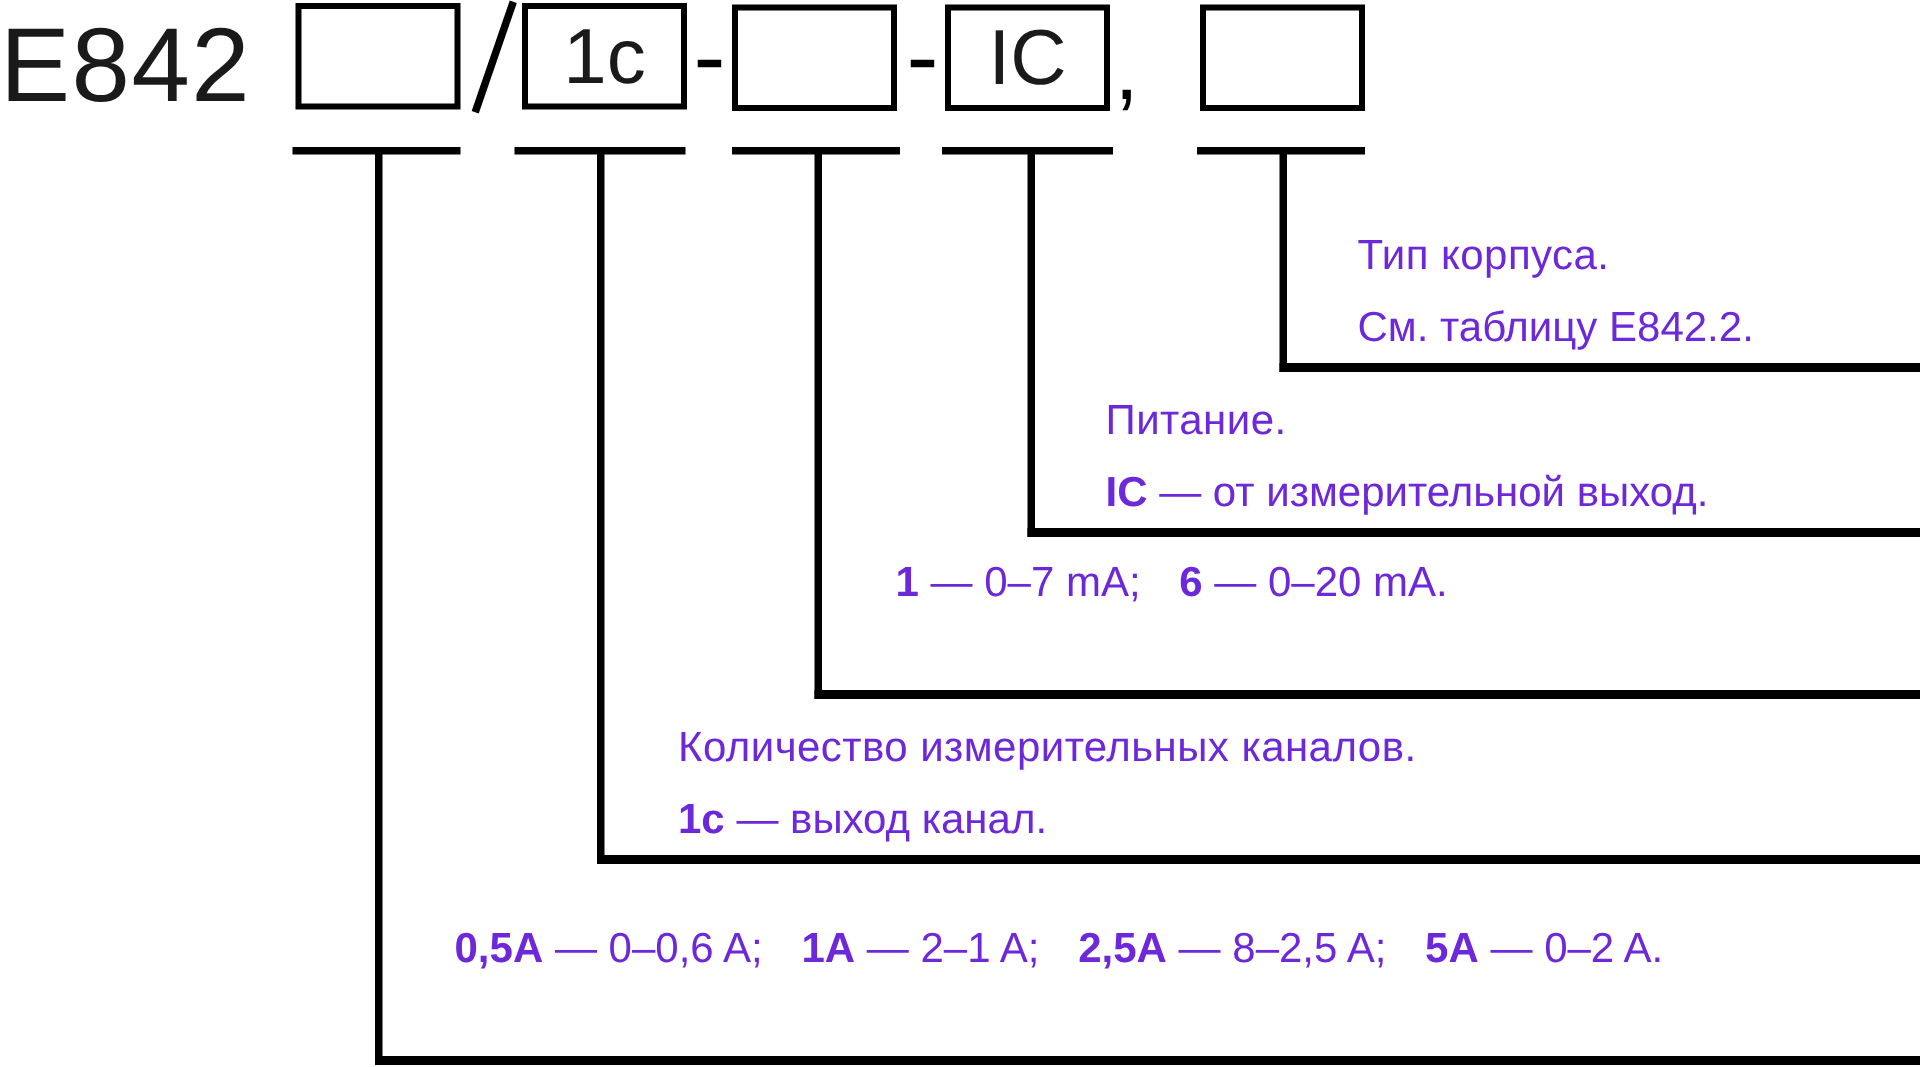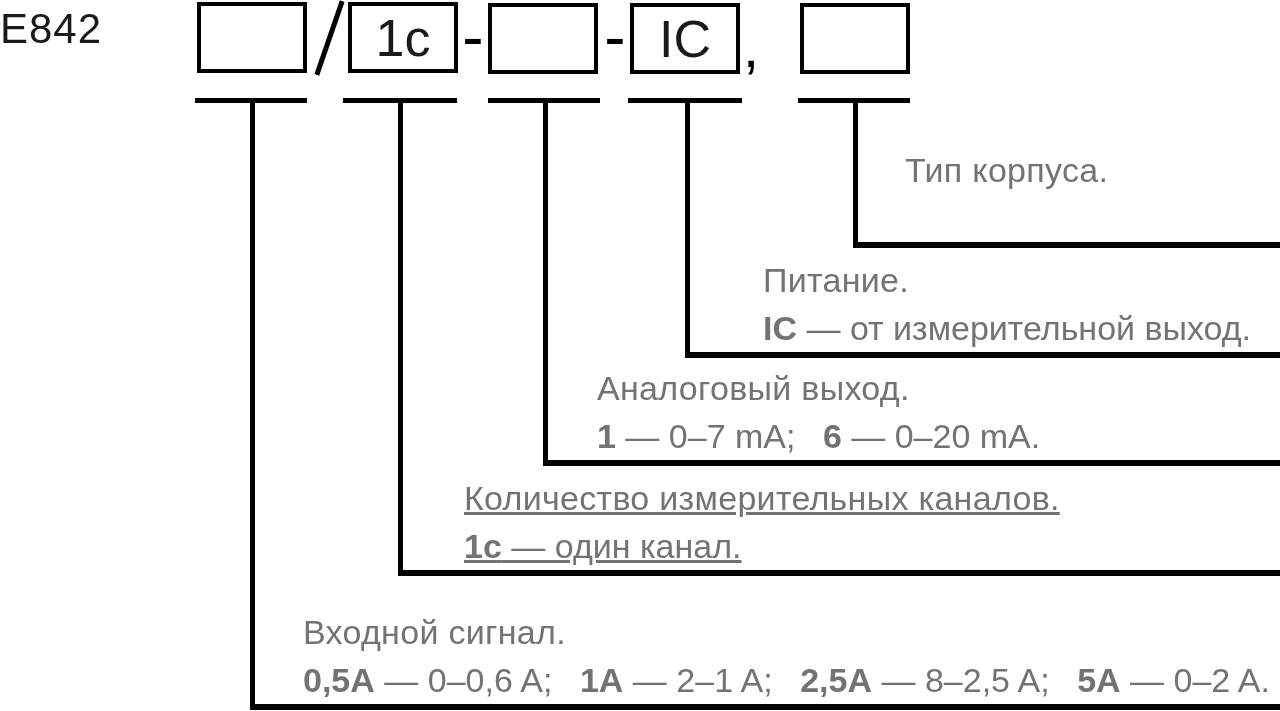--- a/index.html
+++ b/index.html
@@ -14,21 +14,21 @@
     background: #ffffff;
     overflow: hidden;
     font-family: "Liberation Sans", "DejaVu Sans", sans-serif;
     color: #141414;
   }
   
   .prefix {
     position: absolute;
     left: 0;
     top: 8px;
-    font-size: 42px;
+    font-size: 70px;
     line-height: 1;
     letter-spacing: 1px;
     color: #1a1a1a;
   }
   .code-box {
     position: absolute;
     top: 2px;
     width: 110px;
     height: 71px;
     border: 4px solid #000;
@@ -114,33 +114,33 @@
   .hrule-5 { left: 853px; top: 242px; width: 427px; }
   .hrule-4 { left: 685px; top: 352px; width: 595px; }
   .hrule-3 { left: 543px; top: 460px; width: 737px; }
   .hrule-2 { left: 398px; top: 570px; width: 882px; }
   .hrule-1 { left: 250px; top: 704px; width: 1030px; }
 
   
   .branch {
     position: absolute;
     white-space: nowrap;
-    font-size: 34px;
+    font-size: 28px;
     line-height: 48px;
-    color: #737373;
+    color: #6d28d9;
   }
   .branch-title { letter-spacing: 0.3px; }
   .branch-detail { letter-spacing: 0; }
   .branch-detail .seg + .seg { margin-left: 18px; }
   .branch-detail b { font-weight: 700; }
 
   .branch-housing  { left: 905px; top: 146px; }
-  .branch-power    { left: 737px; top: 256px; margin-left: 26px; }
+  .branch-power    { left: 737px; top: 256px; }
   .branch-output   { left: 597px; top: 364px; }
-  .branch-channels { left: 464px; top: 474px; text-decoration: underline; }
+  .branch-channels { left: 452px; top: 474px; }
   .branch-input    { left: 303px; top: 608px; }
 </style>
 </head>
 <body>
 
 <div class="stage">
 
   <div class="prefix">Е842</div>
 
   <div class="code-box box-1">
@@ -176,46 +176,47 @@
   <div class="vline vline-5"></div>
 
   <div class="hrule hrule-5"></div>
   <div class="hrule hrule-4"></div>
   <div class="hrule hrule-3"></div>
   <div class="hrule hrule-2"></div>
   <div class="hrule hrule-1"></div>
 
   <div class="branch branch-housing">
     <div class="branch-title">Тип корпуса.</div>
+    <div class="branch-detail">
+      <span class="seg"><b></b><span>См. таблицу Е842.2.</span></span>
+    </div>
   </div>
 
   <div class="branch branch-power">
     <div class="branch-title">Питание.</div>
     <div class="branch-detail">
       <span class="seg"><b>IC</b><span> — от измерительной выход.</span></span>
     </div>
   </div>
 
   <div class="branch branch-output">
-    <div class="branch-title">Аналоговый выход.</div>
     <div class="branch-detail">
       <span class="seg"><b>1</b><span> — 0–7 mA;</span></span>
       <span class="seg"><b>6</b><span> — 0–20 mA.</span></span>
     </div>
   </div>
 
   <div class="branch branch-channels">
     <div class="branch-title">Количество измерительных каналов.</div>
     <div class="branch-detail">
-      <span class="seg"><b>1c</b><span> — один канал.</span></span>
+      <span class="seg"><b>1c</b><span> — выход канал.</span></span>
     </div>
   </div>
 
   <div class="branch branch-input">
-    <div class="branch-title">Входной сигнал.</div>
     <div class="branch-detail">
       <span class="seg"><b>0,5A</b><span> — 0–0,6 A;</span></span>
       <span class="seg"><b>1A</b><span> — 2–1 A;</span></span>
       <span class="seg"><b>2,5A</b><span> — 8–2,5 A;</span></span>
       <span class="seg"><b>5A</b><span> — 0–2 A.</span></span>
     </div>
   </div>
 
 </div>
 

